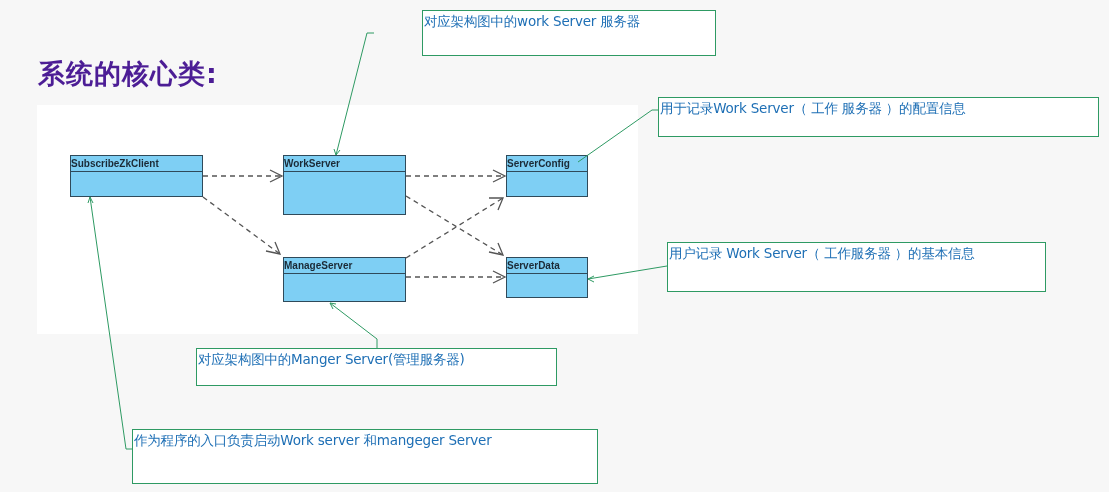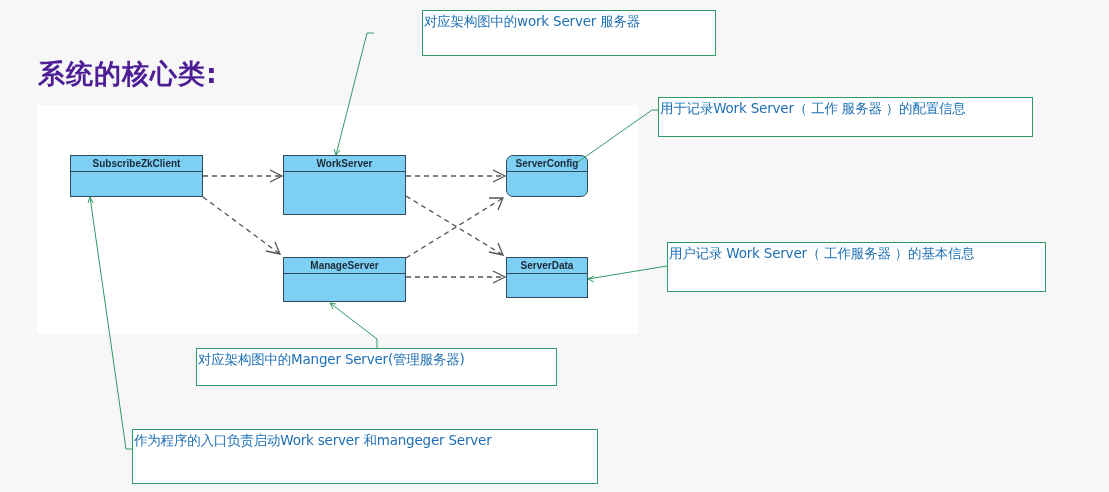--- a/index.html
+++ b/index.html
@@ -16,21 +16,21 @@
   }
   .canvas {
     position: absolute; left: 37px; top: 105px; width: 601px; height: 229px;
     background: #ffffff;
   }
   .cls {
     position: absolute; background: #7ecff4; border: 1.5px solid #2f4a5a;
     box-sizing: border-box;
   }
   .cls .hdr {
-    height: 15px; border-bottom: 1.5px solid #2f4a5a; text-align: center;
+    height: 15px; border-bottom: 1.5px solid #2f4a5a; 
     font-size: 10px; font-weight: bold; color: #1b2a36; line-height: 15px;
     white-space: nowrap; overflow: visible;
   }
   .note {
     position: absolute; background: #ffffff; border: 1px solid #2e9a63;
     box-sizing: border-box; color: #1e6fb5; font-size: 13.5px;
     padding: 2px 0 0 1px; white-space: nowrap;
     font-family: "DejaVu Sans", "Liberation Sans", sans-serif;
     letter-spacing: -0.2px;
   }
@@ -42,34 +42,34 @@
 <div class="title">系统的核心类:</div>
 
 <div class="canvas"></div>
 
 <div class="cls" style="left:70px;top:155px;width:133px;height:42px;">
   <div class="hdr">SubscribeZkClient</div>
 </div>
 <div class="cls" style="left:283px;top:155px;width:123px;height:60px;">
   <div class="hdr">WorkServer</div>
 </div>
-<div class="cls" style="left:506px;top:155px;width:82px;height:42px;border-radius:7px;">
+<div class="cls" style="left:506px;top:155px;width:82px;height:42px;">
   <div class="hdr">ServerConfig</div>
 </div>
 <div class="cls" style="left:283px;top:257px;width:123px;height:45px;">
   <div class="hdr">ManageServer</div>
 </div>
 <div class="cls" style="left:506px;top:257px;width:82px;height:41px;">
   <div class="hdr">ServerData</div>
 </div>
 
 <div class="note" style="left:374px;top:10px;width:294px;height:46px;margin-left:48px;">
   <span>对应架构图中的work Server 服务器</span>
 </div>
-<div class="note" style="left:658px;top:97px;width:375px;height:40px;">
+<div class="note" style="left:658px;top:97px;width:441px;height:40px;">
   <span>用于记录Work Server（ 工作 服务器 ）的配置信息</span>
 </div>
 <div class="note" style="left:667px;top:242px;width:379px;height:50px;">
   <span>用户记录 Work Server（ 工作服务器 ）的基本信息</span>
 </div>
 <div class="note" style="left:196px;top:348px;width:361px;height:38px;">
   <span>对应架构图中的Manger Server(管理服务器)</span>
 </div>
 <div class="note" style="left:132px;top:429px;width:466px;height:55px;">
   <span>作为程序的入口负责启动Work server 和mangeger Server</span>

